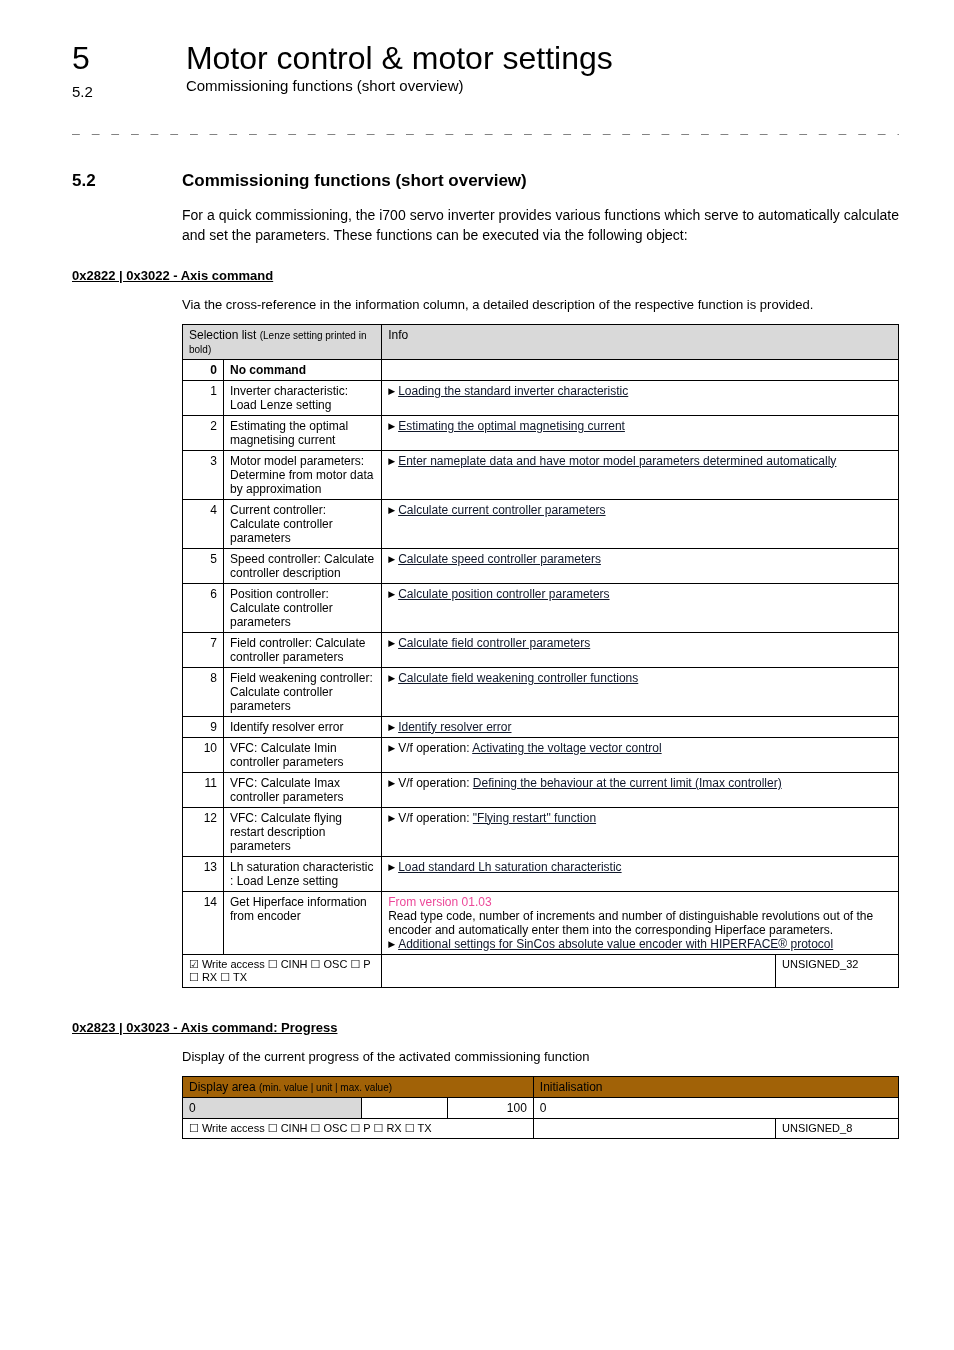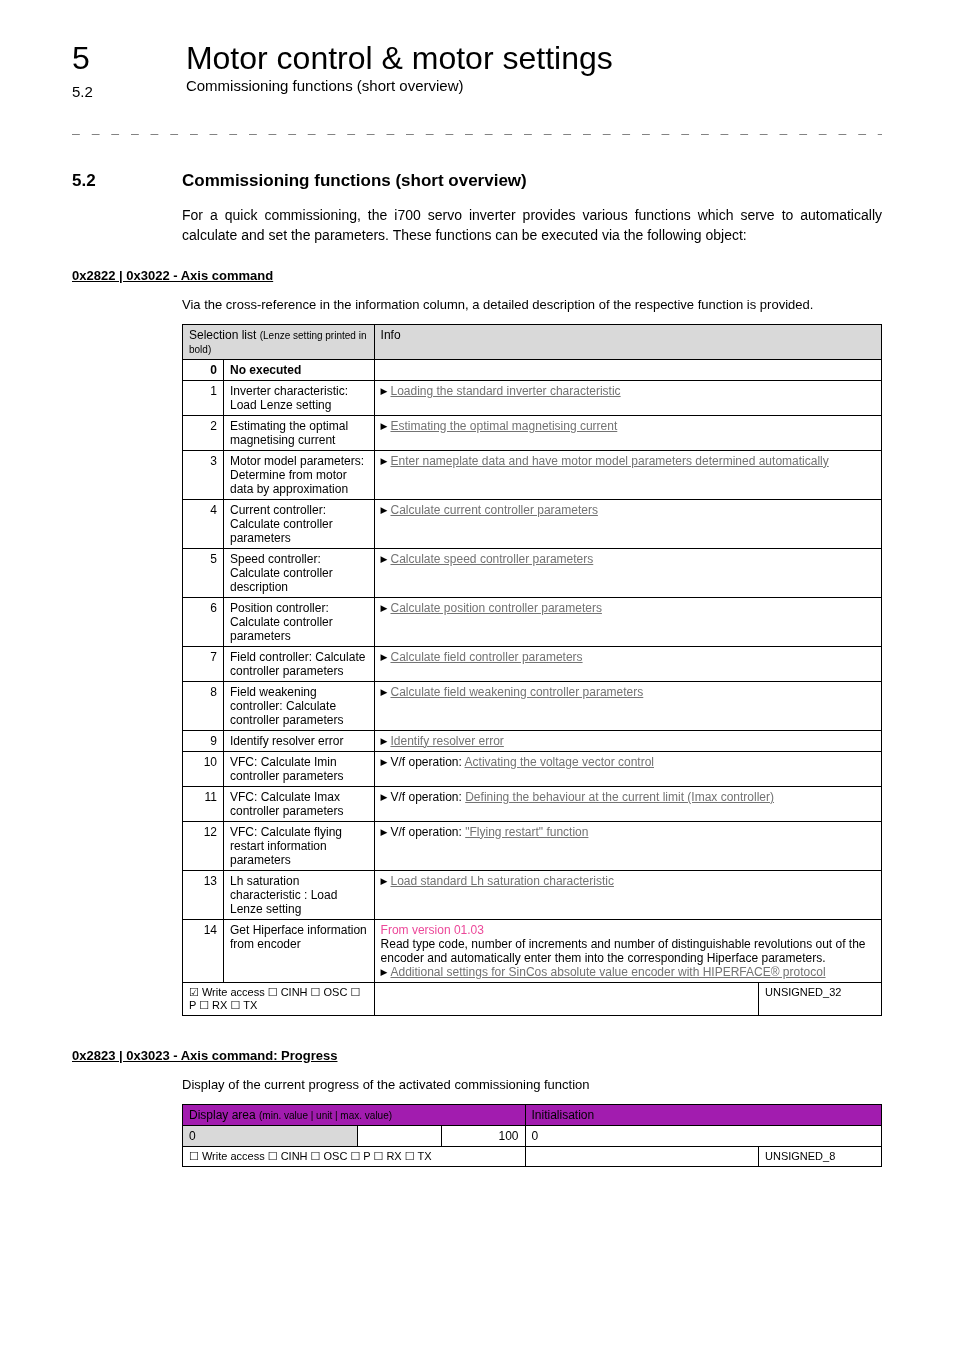--- a/index.html
+++ b/index.html
@@ -10,21 +10,21 @@
     height: 1350px;
     font-family: "Segoe UI", "Myriad Pro", Arial, sans-serif;
     background: #fff;
     color: #000;
     font-size: 14px;
   }
   .page {
     position: relative;
     width: 954px;
     height: 1276px;
-    padding: 40px 72px 0 72px;
+    padding: 40px 55px 0 72px;
     box-sizing: border-box;
   }
   .chapter-num {
     font-size: 32px;
     font-weight: 400;
     display: inline-block;
     width: 110px;
     vertical-align: top;
   }
   .chapter-title {
@@ -98,21 +98,21 @@
   table.sel th {
     background: #d9d9d9;
     font-weight: 400;
   }
   table.sel td.idx {
     text-align: right;
     width: 28px;
   }
   table.sel td.bold { font-weight: 700; }
   a.link {
-    color: #737373;
+    color: #0f172a;
     text-decoration: underline;
   }
   .triangle::before {
     content: "\25B6";
     font-size: 9px;
     color: #000;
     margin-right: 3px;
     position: relative;
     top: -1px;
   }
@@ -123,21 +123,21 @@
     width: 100%;
     border-collapse: collapse;
     font-size: 12px;
   }
   table.disp th, table.disp td {
     border: 1px solid #000;
     padding: 3px 6px;
     vertical-align: top;
     text-align: left;
   }
-  table.disp th { background: #a21caf; font-weight: 400; }
+  table.disp th { background: #a16207; font-weight: 400; }
   .footer {
     position: absolute;
     bottom: 36px;
     left: 72px;
     right: 72px;
     font-size: 12px;
     display: flex;
     justify-content: space-between;
   }
   .footer .pg { font-size: 15px; }
@@ -171,21 +171,21 @@
     <tbody>
           <tr>
       <th colspan="2">
         <span>Selection list </span><span style="font-size:10px">(Lenze setting printed in bold)</span>
       </th>
       <th colspan="2">Info</th>
     </tr>
 
     <tr>
             <td class="idx bold">0</td>
-            <td class="bold">No executed</td>
+            <td class="bold">No command</td>
             <td colspan="2"></td>
           </tr>
     <tr>
             <td class="idx">1</td>
             <td>Inverter characteristic: Load Lenze setting</td>
             <td colspan="2"><span class="triangle"></span><a class="link">Loading the standard inverter characteristic</a></td>
           </tr>
     <tr>
             <td class="idx">2</td>
             <td>Estimating the optimal magnetising current</td>
@@ -212,40 +212,40 @@
             <td colspan="2"><span class="triangle"></span><a class="link">Calculate position controller parameters</a></td>
           </tr>
     <tr>
             <td class="idx">7</td>
             <td>Field controller: Calculate controller parameters</td>
             <td colspan="2"><span class="triangle"></span><a class="link">Calculate field controller parameters</a></td>
           </tr>
     <tr>
             <td class="idx">8</td>
             <td>Field weakening controller: Calculate controller parameters</td>
-            <td colspan="2"><span class="triangle"></span><a class="link">Calculate field weakening controller parameters</a></td>
+            <td colspan="2"><span class="triangle"></span><a class="link">Calculate field weakening controller functions</a></td>
           </tr>
     <tr>
             <td class="idx">9</td>
             <td>Identify resolver error</td>
             <td colspan="2"><span class="triangle"></span><a class="link">Identify resolver error</a></td>
           </tr>
     <tr>
             <td class="idx">10</td>
             <td>VFC: Calculate Imin controller parameters</td>
             <td colspan="2"><span class="triangle"></span><span>V/f operation: </span><a class="link">Activating the voltage vector control</a></td>
           </tr>
     <tr>
             <td class="idx">11</td>
             <td>VFC: Calculate Imax controller parameters</td>
             <td colspan="2"><span class="triangle"></span><span>V/f operation: </span><a class="link">Defining the behaviour at the current limit (Imax controller)</a></td>
           </tr>
     <tr>
             <td class="idx">12</td>
-            <td>VFC: Calculate flying restart information parameters</td>
+            <td>VFC: Calculate flying restart description parameters</td>
             <td colspan="2"><span class="triangle"></span><span>V/f operation: </span><a class="link">"Flying restart" function</a></td>
           </tr>
     <tr>
             <td class="idx">13</td>
             <td>Lh saturation characteristic : Load Lenze setting</td>
             <td colspan="2"><span class="triangle"></span><a class="link">Load standard Lh saturation characteristic</a></td>
           </tr>
 
     <tr>
       <td class="idx">14</td>

